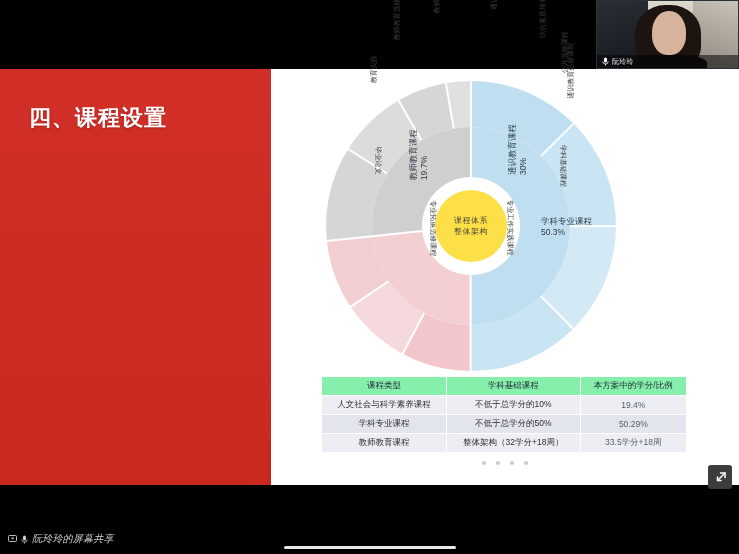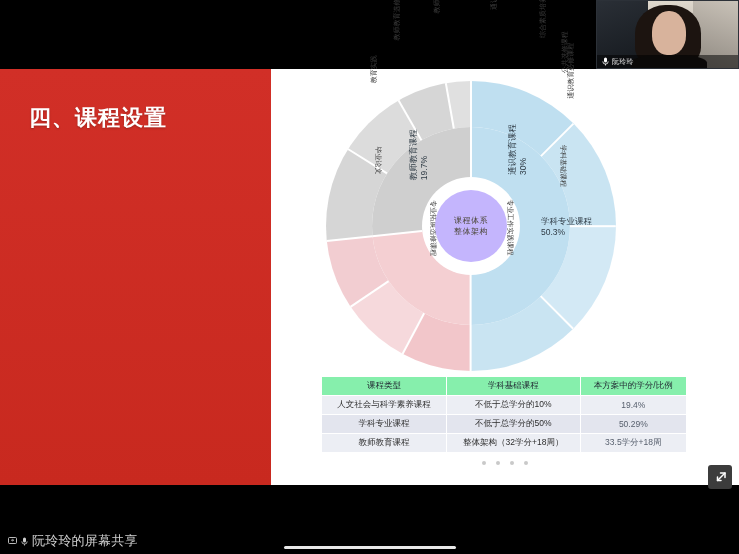--- a/index.html
+++ b/index.html
@@ -43,21 +43,21 @@
     left:46px; top:46px; width:198px; height:198px;
     background:#fff; border-radius:50%;
   }
   .mid { left:46px; top:46px; width:198px; height:198px; }
   .mid-hole {
     left:96px; top:96px; width:98px; height:98px;
     background:#fff; border-radius:50%;
   }
   .hub {
     position:absolute; left:109px; top:109px; width:72px; height:72px;
-    border-radius:50%; background:#c4b5fd;
+    border-radius:50%; background:#fde047;
     display:flex; flex-direction:column; align-items:center; justify-content:center;
     color:#4b4637; font-size:8px; line-height:11px; letter-spacing:.5px;
   }
   .seg-label {
     position:absolute; color:#3c3c3c; font-size:7px; line-height:9px;
     text-align:center; white-space:nowrap; transform-origin:50% 50%;
     pointer-events:none;
   }
   .seg-label.big { font-size:8.5px; line-height:11px; color:#2f3b45; }
   .spoke { position:absolute; background:#ffffff; }
@@ -108,21 +108,21 @@
   }
   .sv-namebar {
     position:absolute; left:0; bottom:0; width:100%; height:13px;
     background:rgba(0,0,0,.52); display:flex; align-items:center; gap:3px; padding-left:5px;
   }
   .sv-name { color:#e9e9e9; font-size:7px; letter-spacing:.3px; }
 
   
   .bottombar { position:absolute; left:0; bottom:0; width:739px; height:30px; background:#000; }
   .share-status { position:absolute; left:8px; top:8px; display:flex; align-items:center; gap:4px; }
-  .share-status .txt { color:#cfcfcf; font-size:13px; letter-spacing:.2px; }
+  .share-status .txt { color:#cfcfcf; font-size:10px; letter-spacing:.2px;font-style:italic; }
   .home-ind { position:absolute; left:50%; transform:translateX(-50%); bottom:5px; width:172px; height:3px; border-radius:2px; background:#e8e8e8; }
 
   .ic { display:block; }
 </style>
 </head>
 <body>
 
 <div id="root">
 
   <div class="selfview">

